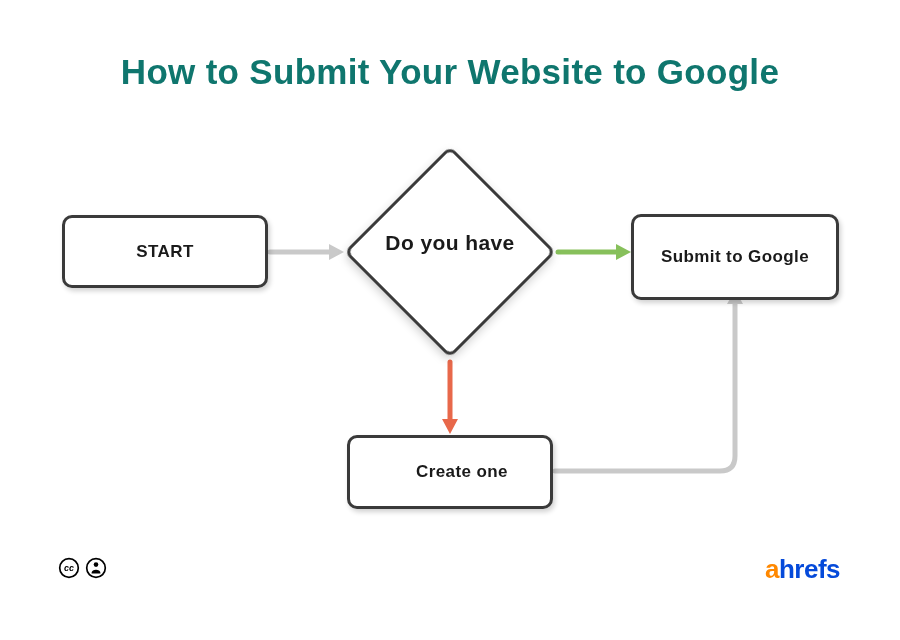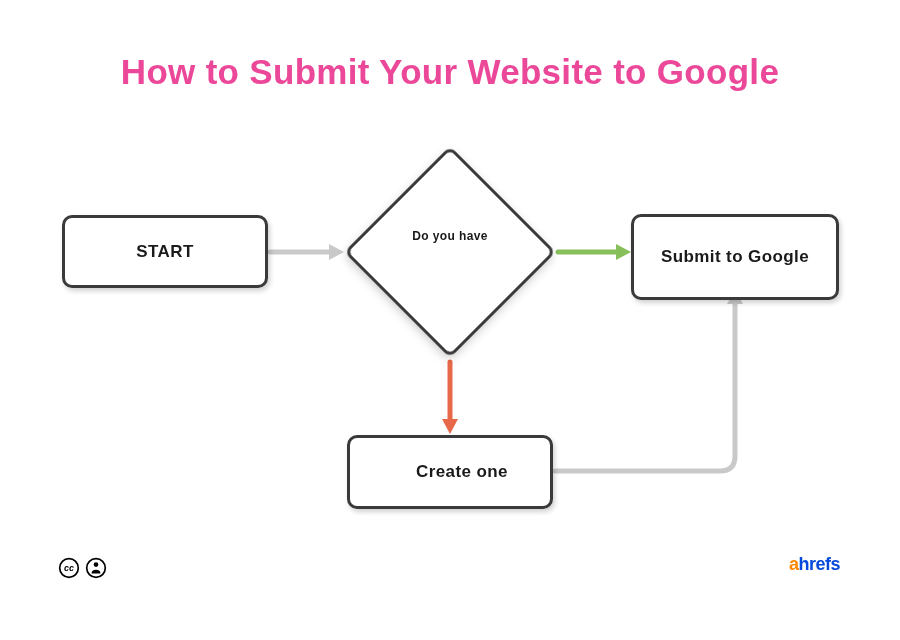--- a/index.html
+++ b/index.html
@@ -64,48 +64,48 @@
     border-radius: 8px;
     transform: rotate(45deg);
     filter: drop-shadow(2px 3px 4px rgba(0,0,0,0.18));
   }
   .diamond-label {
     position: absolute;
     left: -20px;
     top: 52px;
     width: 190px;
     text-align: center;
-    font-size: 12px;
+    font-size: 21px;
     font-weight: 700;
     color: #1a1a1a;
     letter-spacing: 0.4px;
     line-height: 1.3;
   }
   .diamond-label span { display: block; }
   .license {
     position: absolute;
     left: 58px;
     top: 556px;
     font-style: italic;
   }
   .logo {
     position: absolute;
     right: 60px;
     top: 554px;
-    font-size: 18px;
+    font-size: 26px;
     font-weight: 800;
     letter-spacing: -0.5px;
   }
 </style>
 </head>
 <body>
 
 <div class="canvas">
 
-  <h1 class="title" style="color: #ec4899;">How to Submit Your Website to Google</h1>
+  <h1 class="title" style="color: #0f766e;">How to Submit Your Website to Google</h1>
 
   <svg class="arrow-layer" viewBox="0 0 900 640">
 
     <g>
       <line x1="270" y1="252" x2="330" y2="252" stroke-width="5" stroke-linecap="round" stroke="#c9c9c9"></line>
       <polygon points="344,252 329,244 329,260" fill="#c9c9c9"></polygon>
     </g>
 
     <g>
       <line x1="558" y1="252" x2="616" y2="252" stroke-width="5" stroke-linecap="round" stroke="#87c05b"></line>

